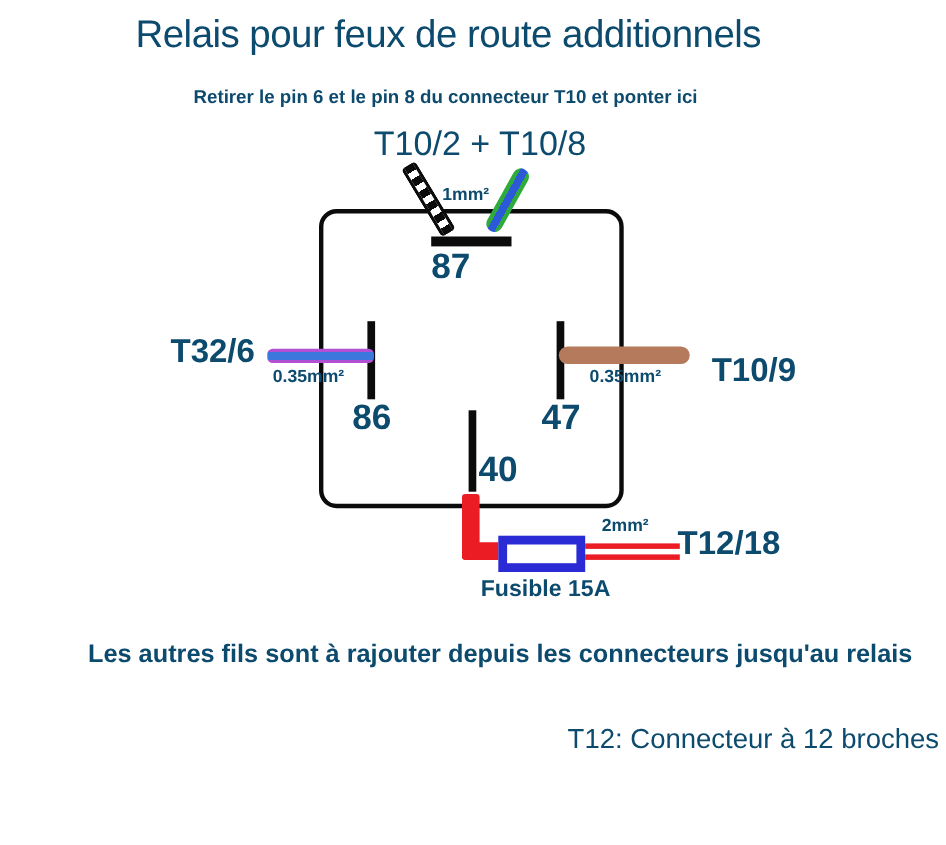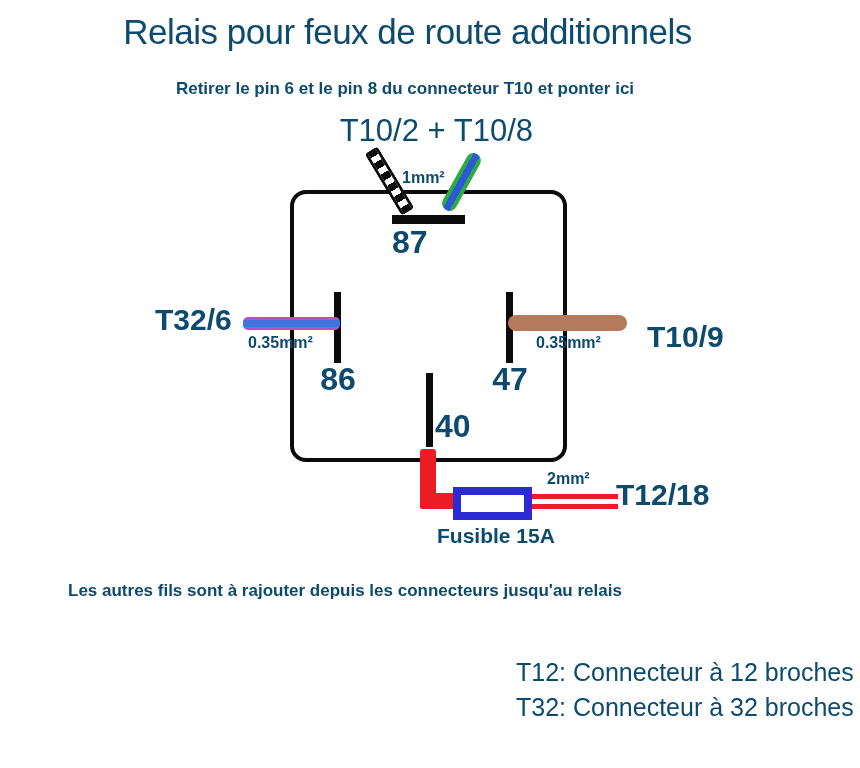--- a/index.html
+++ b/index.html
@@ -65,21 +65,21 @@
     left:453px;top:487px;width:79px;height:33px;box-sizing:border-box;
     border:8px solid var(--fuse_blue);background:#ffffff;z-index:4;
   }
   .wire-red-double{
     left:530px;top:494px;width:88px;height:15px;box-sizing:border-box;
     border-top:5px solid var(--wire_red);border-bottom:5px solid var(--wire_red);
     background:#ffffff;z-index:2;
   }
   .fuse-label{left:437px;top:524px;font-size:21px;font-weight:700;white-space:nowrap;}
 
-  .footer-note{left:68px;top:581px;font-size:17px;font-weight:700;white-space:nowrap;}
+  .footer-note{left:80px;top:581px;font-size:23px;font-weight:700;white-space:nowrap;}
   .legend{left:516px;top:655px;font-size:25px;line-height:35px;white-space:nowrap;}
 </style>
 </head>
 <body>
 
 <div class="canvas">
 
   <div class="abs title">Relais pour feux de route additionnels</div>
   <div class="abs subtitle">Retirer le pin 6 et le pin 8 du connecteur T10 et ponter ici</div>
 
@@ -115,16 +115,15 @@
   <div class="abs fuse"></div>
   <div class="abs wire-red-double"></div>
   <div class="abs gauge gauge-bottom">2mm²</div>
   <div class="abs conn-label t12-11-label">T12/18</div>
   <div class="abs fuse-label">Fusible 15A</div>
 
   <div class="abs footer-note">Les autres fils sont à rajouter depuis les connecteurs jusqu'au relais</div>
 
   <div class="abs legend">
     <div>T12: Connecteur à 12 broches</div>
-    <div>T32: Connecteur à 32 broches</div>
   </div>
 
 </div>
 
 </body></html>

